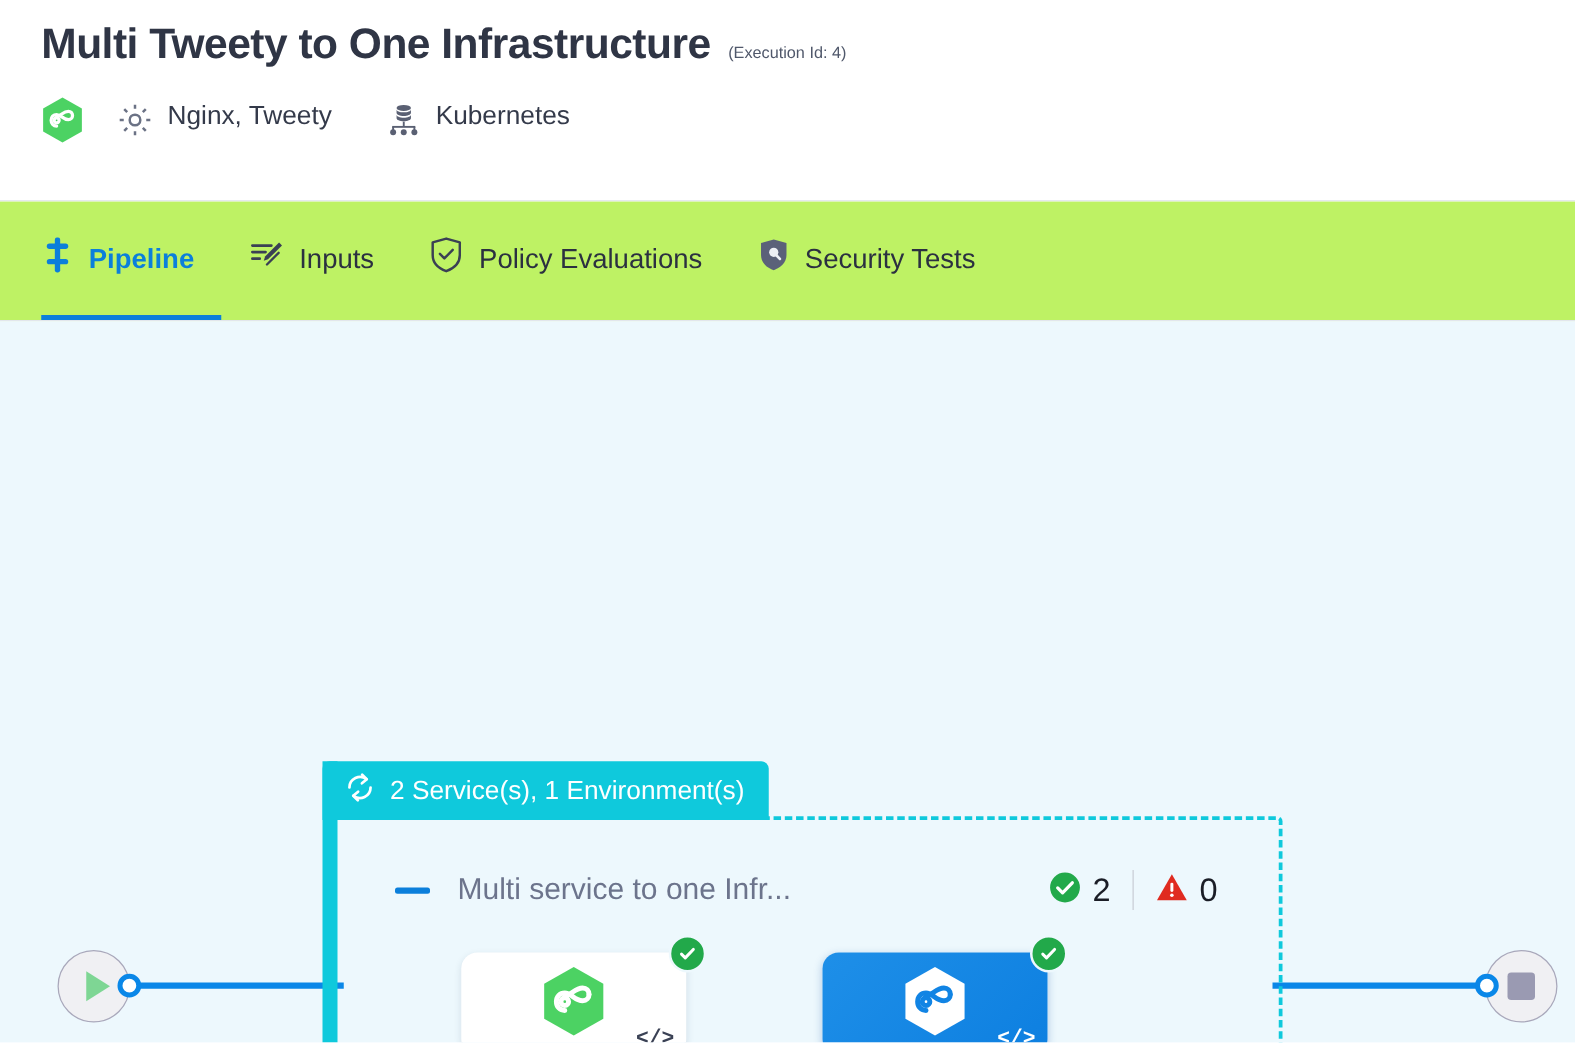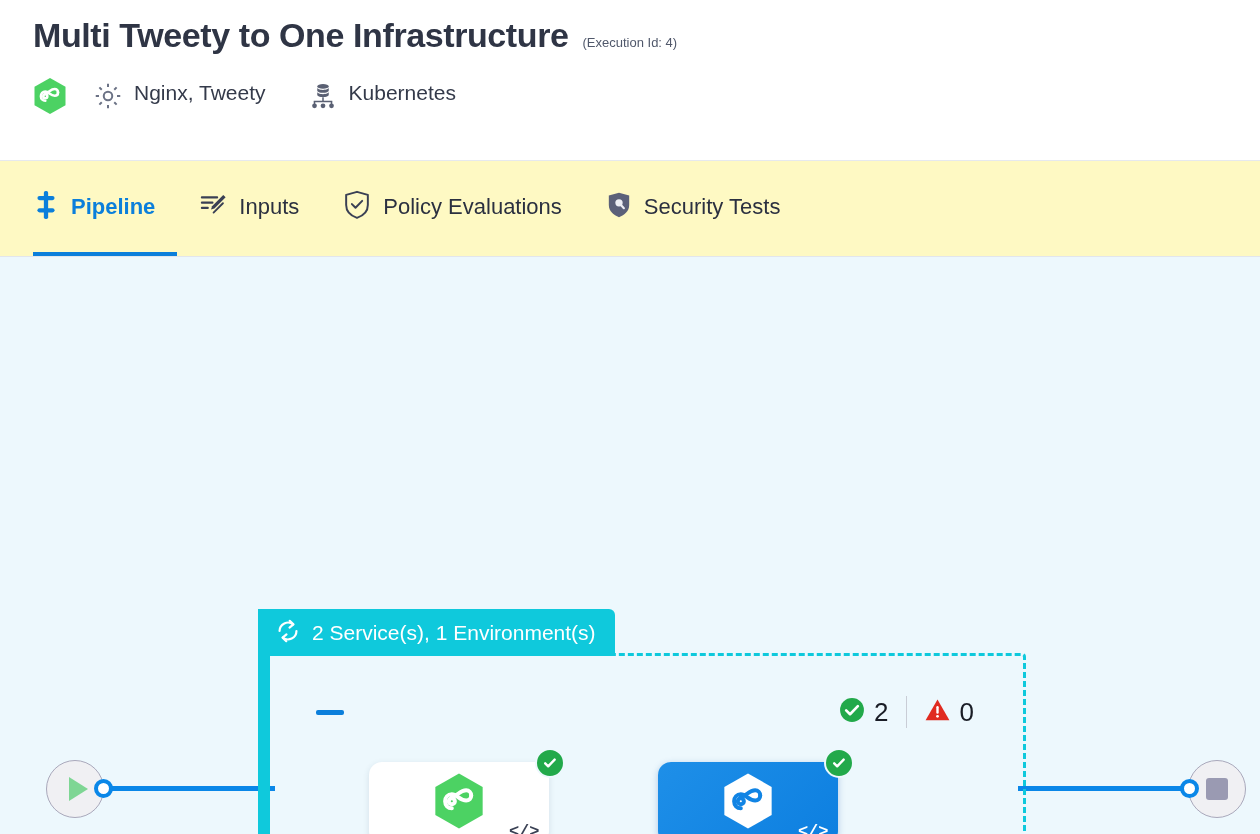--- a/index.html
+++ b/index.html
@@ -59,21 +59,21 @@
 
   .hex-logo { flex: none; }
   .gear-icon { flex: none; }
   .cluster-icon { flex: none; }
 
   
   .tabs {
     display: flex;
     align-items: stretch;
     height: 96px;
-    background: #fef9c3;
+    background: #bef264;
     padding-left: 33px;
     border-bottom: 1px solid #e2e6ec;
   }
   .tab {
     display: flex;
     align-items: center;
     gap: 12px;
     padding: 0 22px;
     cursor: pointer;
     position: relative;
@@ -417,20 +417,21 @@
         <path d="M19.8 12a7.8 7.8 0 0 1-12.6 6.1"></path>
         <path d="M13.6 2.6l3.4 3.3-3.6 3"></path>
         <path d="M10.4 21.4l-3.4-3.3 3.6-3"></path>
       </svg>
     </span>
     <span class="group-tab-label">2 Service(s), 1 Environment(s)</span>
   </div>
 
   <div class="group-header">
     <div class="collapse-icon"></div>
+    <div class="group-title">Multi service to one Infr...</div>
 
     <div class="counters">
       <div class="counter">
         <span>
           <svg width="26" height="26" viewBox="0 0 24 24">
             <circle cx="12" cy="12" r="11" fill="#22a94a"></circle>
             <path d="M6.6 12.3l3.6 3.6 7.2-7.4" fill="none" stroke="#ffffff" stroke-width="2.4" stroke-linecap="round" stroke-linejoin="round"></path>
           </svg>
         </span>
         <span class="counter-num">2</span>

